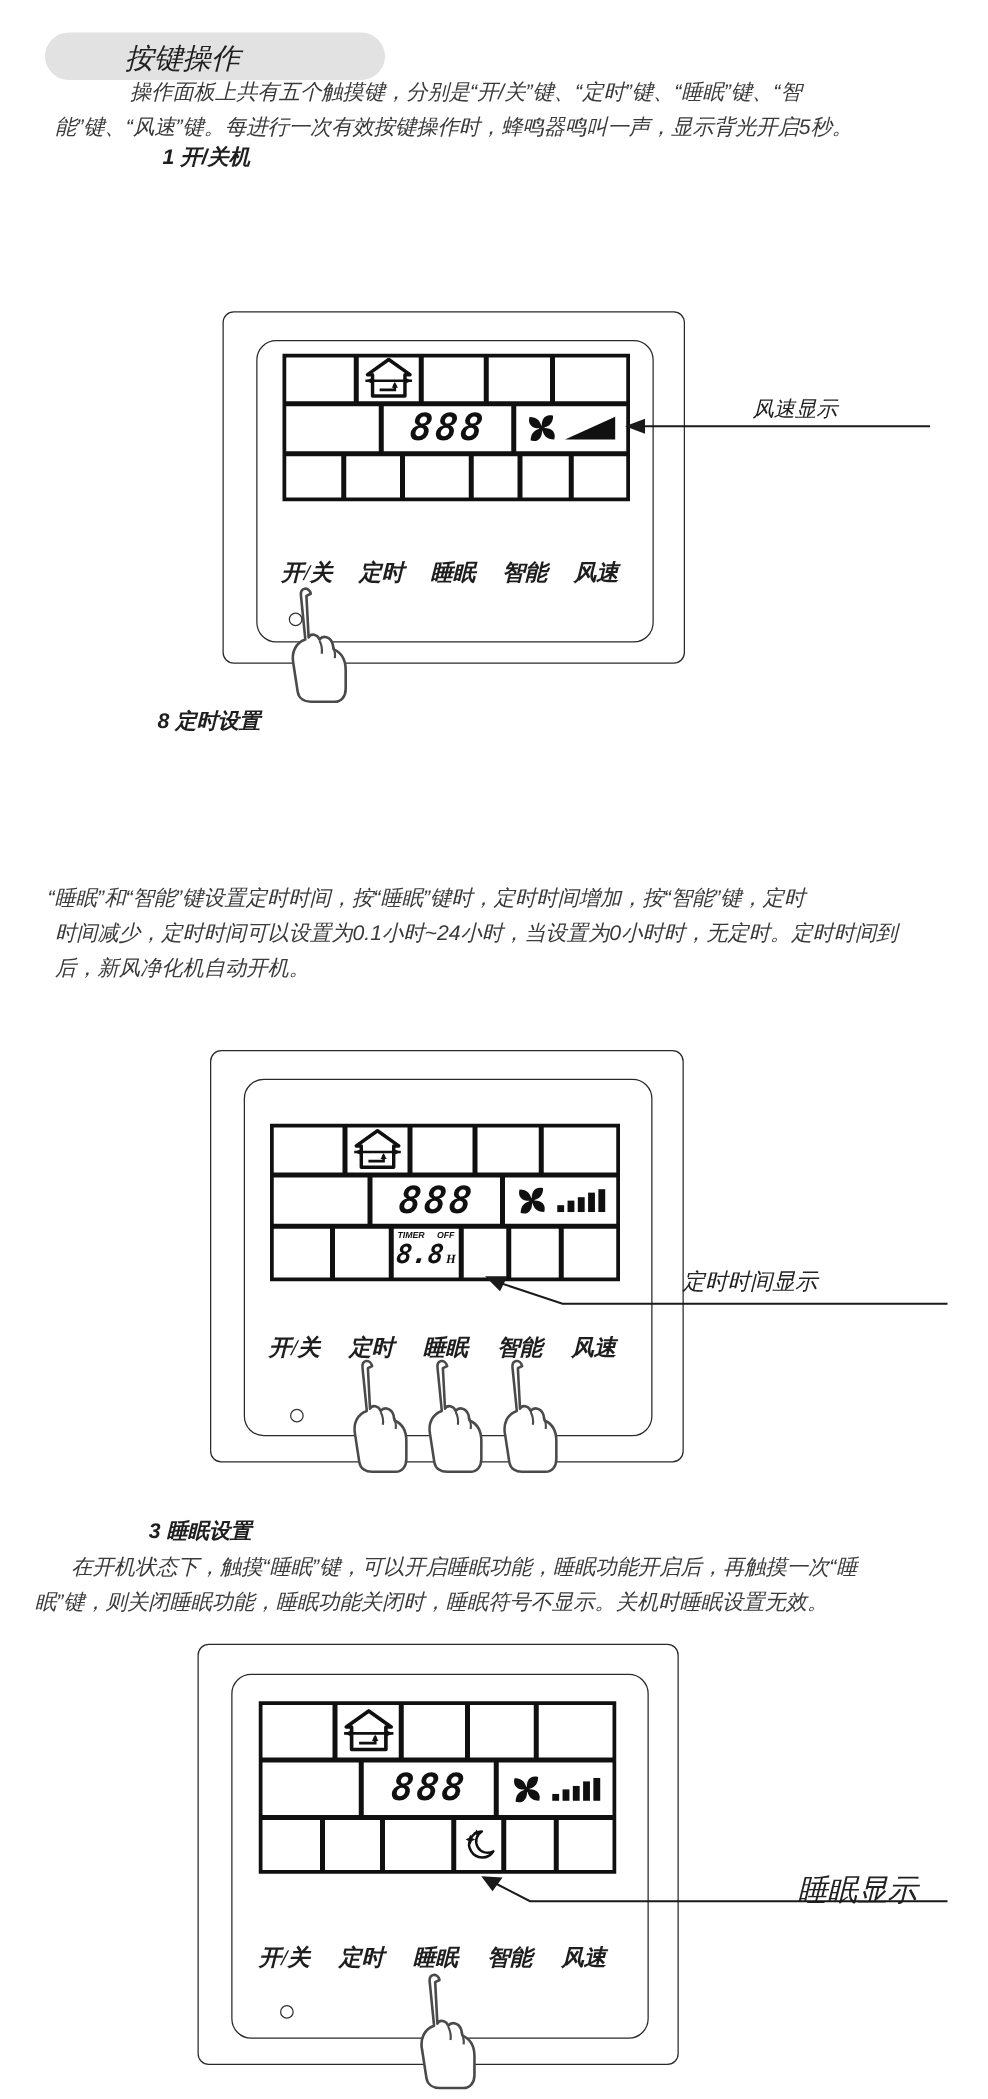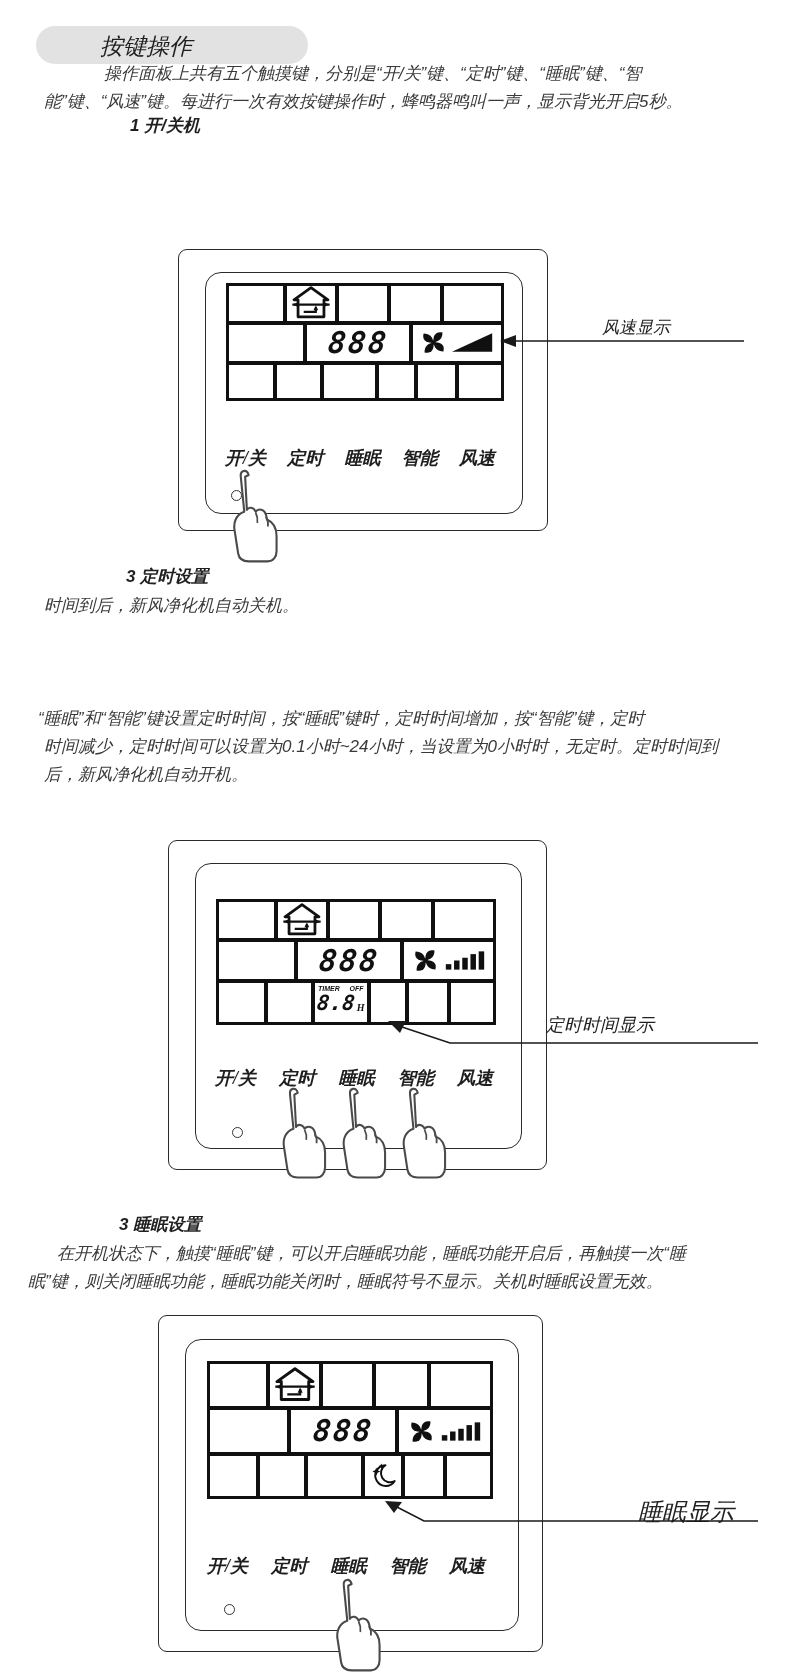--- a/index.html
+++ b/index.html
@@ -148,23 +148,22 @@
       <span>智能</span>
       <span>风速</span>
     </div>
     <div class="indicator" style="left:52px;top:240px;"></div>
   </div>
   <svg class="hand" style="left:222px;top:468px;" width="62" height="96">
       <use href="#sym-hand"></use>
     </svg>
   <div class="callout-label" style="left:560px;top:316px;font-size:17px;margin-left:42px;">风速显示</div>
 
-  <div class="shead" style="left:126px;top:565px;">3 定时设置</div>
+  <div class="shead" style="left:126px;top:565px;">8 定时设置</div>
   <div class="tblock" style="top:592px;">
-    <div class="ln">时间到后，新风净化机自动关机。</div>
   </div>
   <div class="tblock" style="top:705px;">
     <div class="ln" style="margin-left:-6px;">“睡眠”和“智能”键设置定时时间，按“睡眠”键时，定时时间增加，按“智能”键，定时</div>
     <div class="ln">时间减少，定时时间可以设置为0.1小时~24小时，当设置为0小时时，无定时。定时时间到</div>
     <div class="ln">后，新风净化机自动开机。</div>
   </div>
 
   <div class="panel" style="left:168px;top:840px;width:377px;height:328px;">
     <div class="panel-inner" style="left:26px;top:22px;width:325px;height:284px;"></div>
     <div class="lcd" style="left:47px;top:58px;width:280px;height:126px;">

